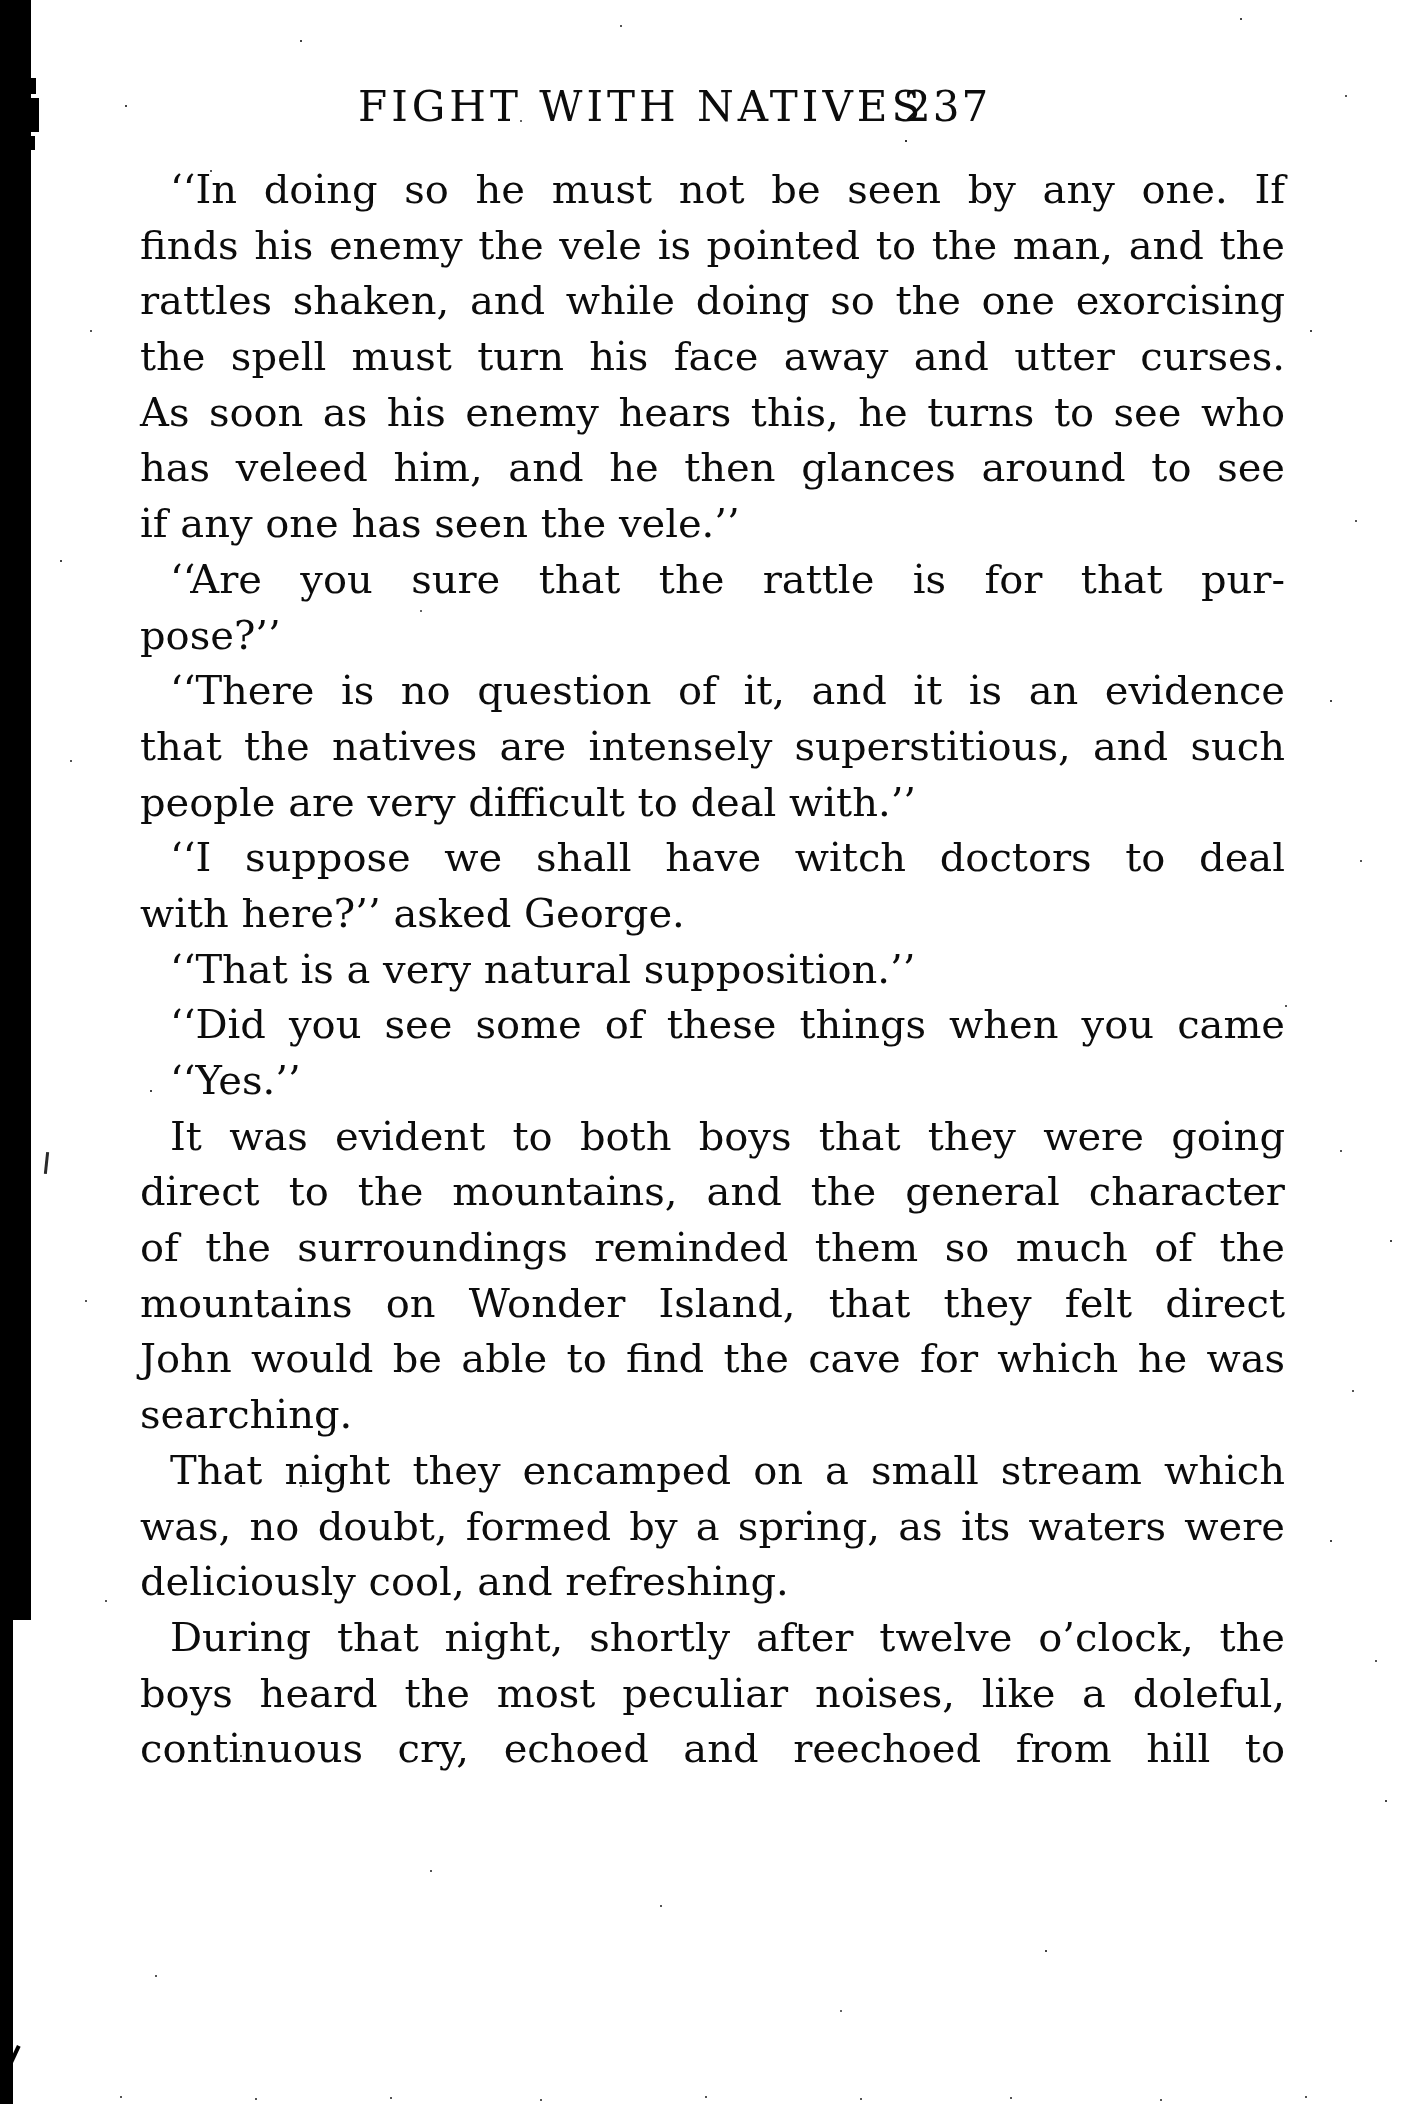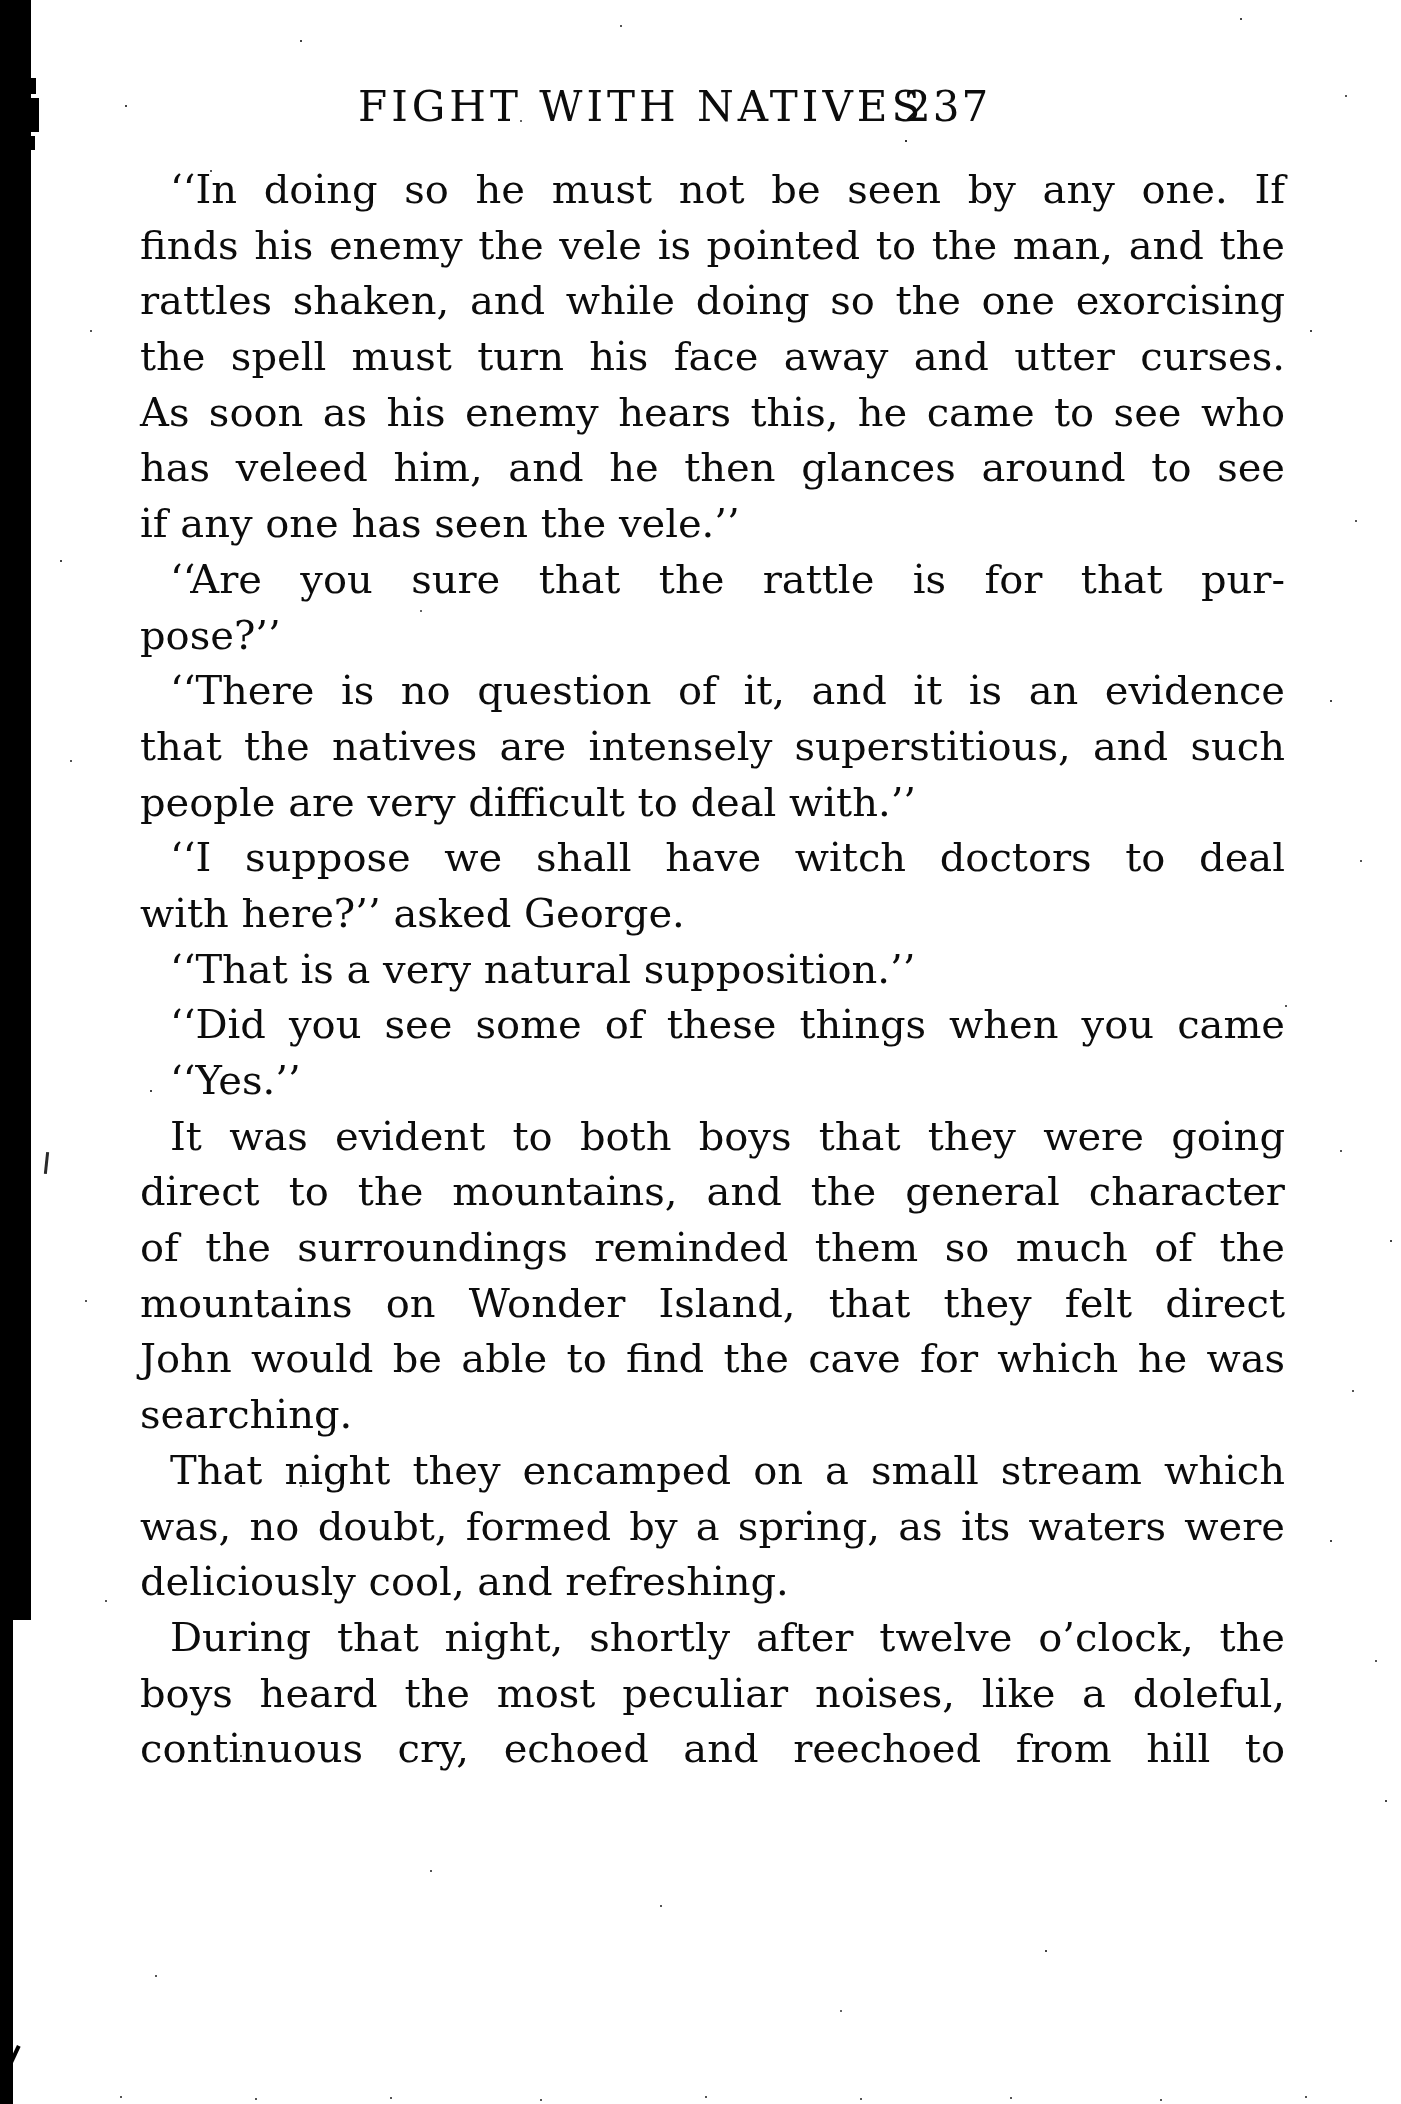--- a/index.html
+++ b/index.html
@@ -123,21 +123,21 @@
   <div class="running-head">
     <span class="title">FIGHT WITH NATIVES</span>
     <span class="folio">237</span>
   </div>
 
   <div class="page-text">
       <div class="line indent">‘‘In doing so he must not be seen by any one. If</div>
       <div class="line">finds his enemy the vele is pointed to the man, and the</div>
       <div class="line">rattles shaken, and while doing so the one exorcising</div>
       <div class="line">the spell must turn his face away and utter curses.</div>
-      <div class="line">As soon as his enemy hears this, he came to see who</div>
+      <div class="line">As soon as his enemy hears this, he turns to see who</div>
       <div class="line">has veleed him, and he then glances around to see</div>
       <div class="line last">if any one has seen the vele.’’</div>
       <div class="line indent">‘‘Are you sure that the rattle is for that pur-</div>
       <div class="line last">pose?’’</div>
       <div class="line indent">‘‘There is no question of it, and it is an evidence</div>
       <div class="line">that the natives are intensely superstitious, and such</div>
       <div class="line last">people are very difficult to deal with.’’</div>
       <div class="line indent">‘‘I suppose we shall have witch doctors to deal</div>
       <div class="line last">with here?’’ asked George.</div>
       <div class="line indent last">‘‘That is a very natural supposition.’’</div>

